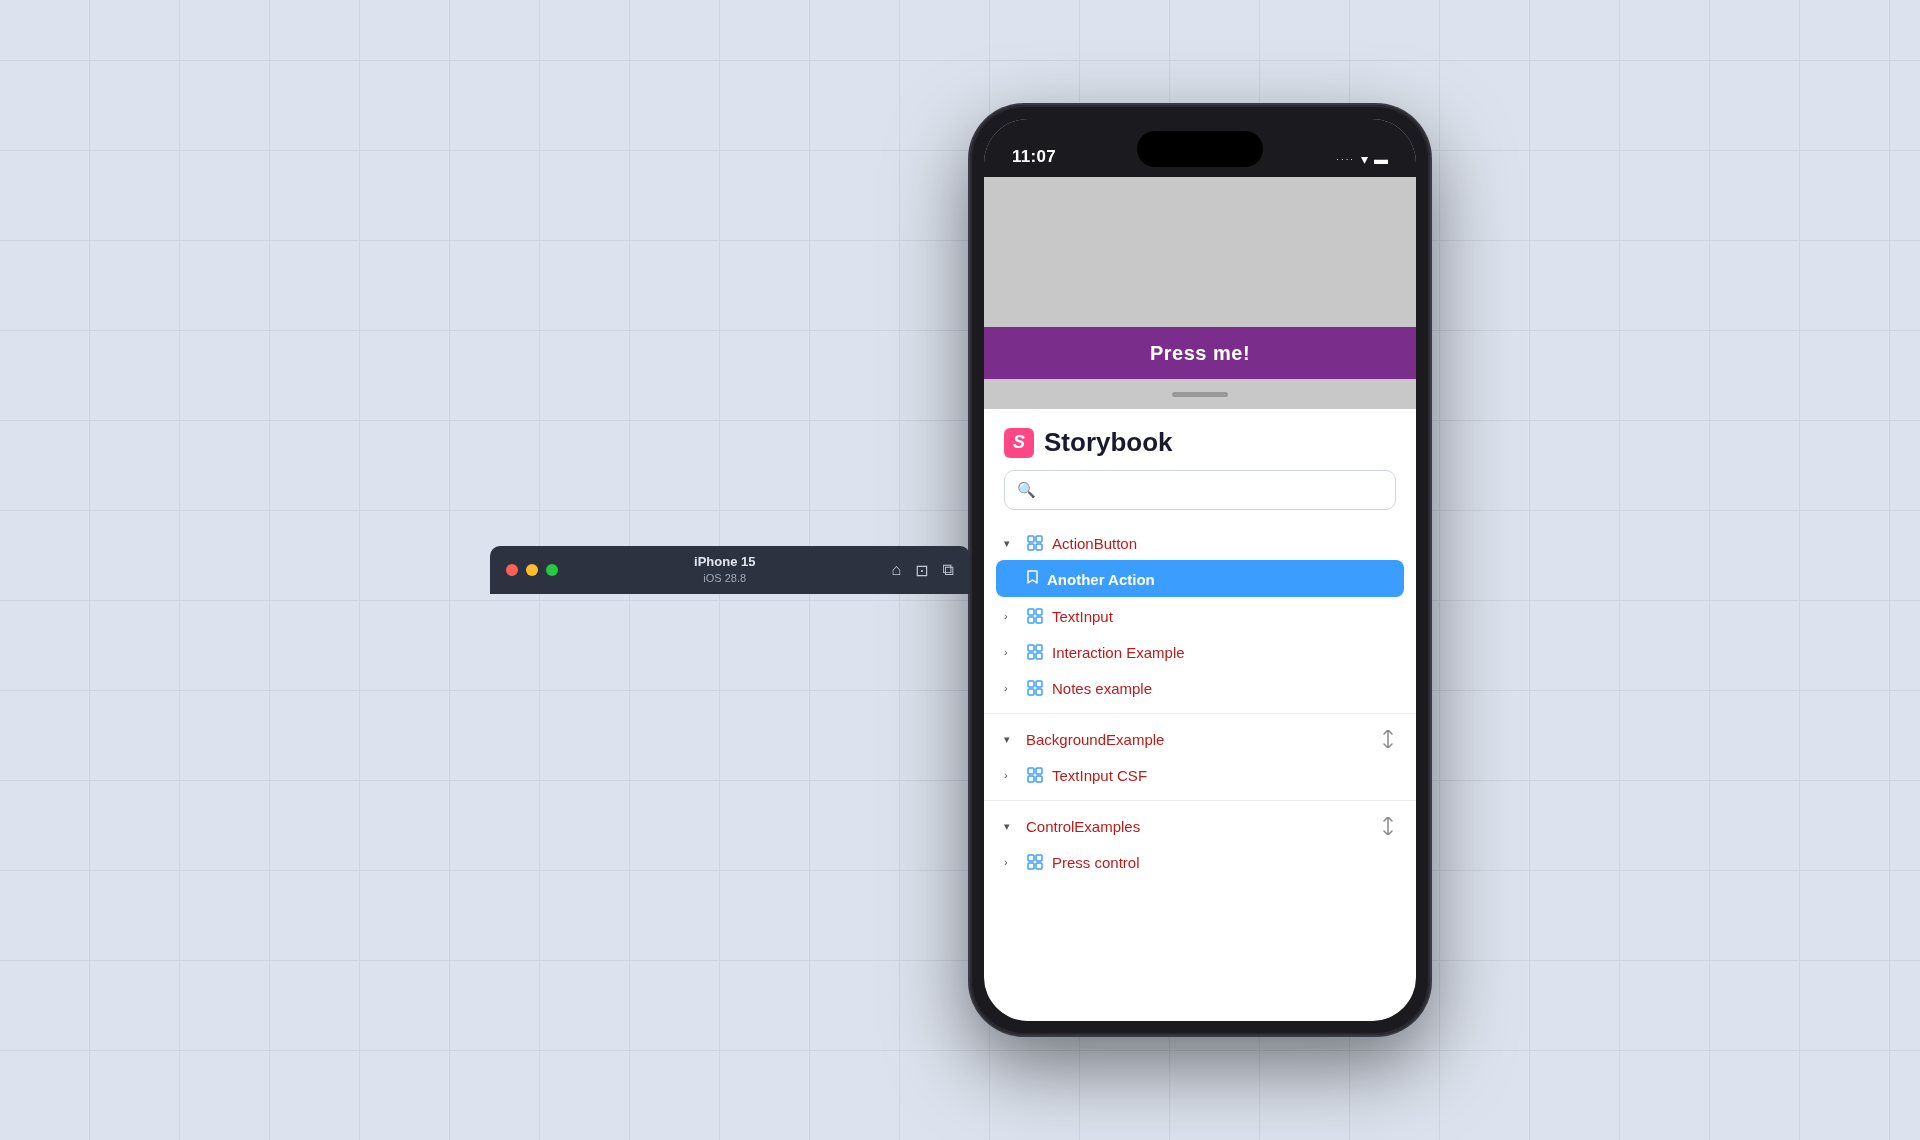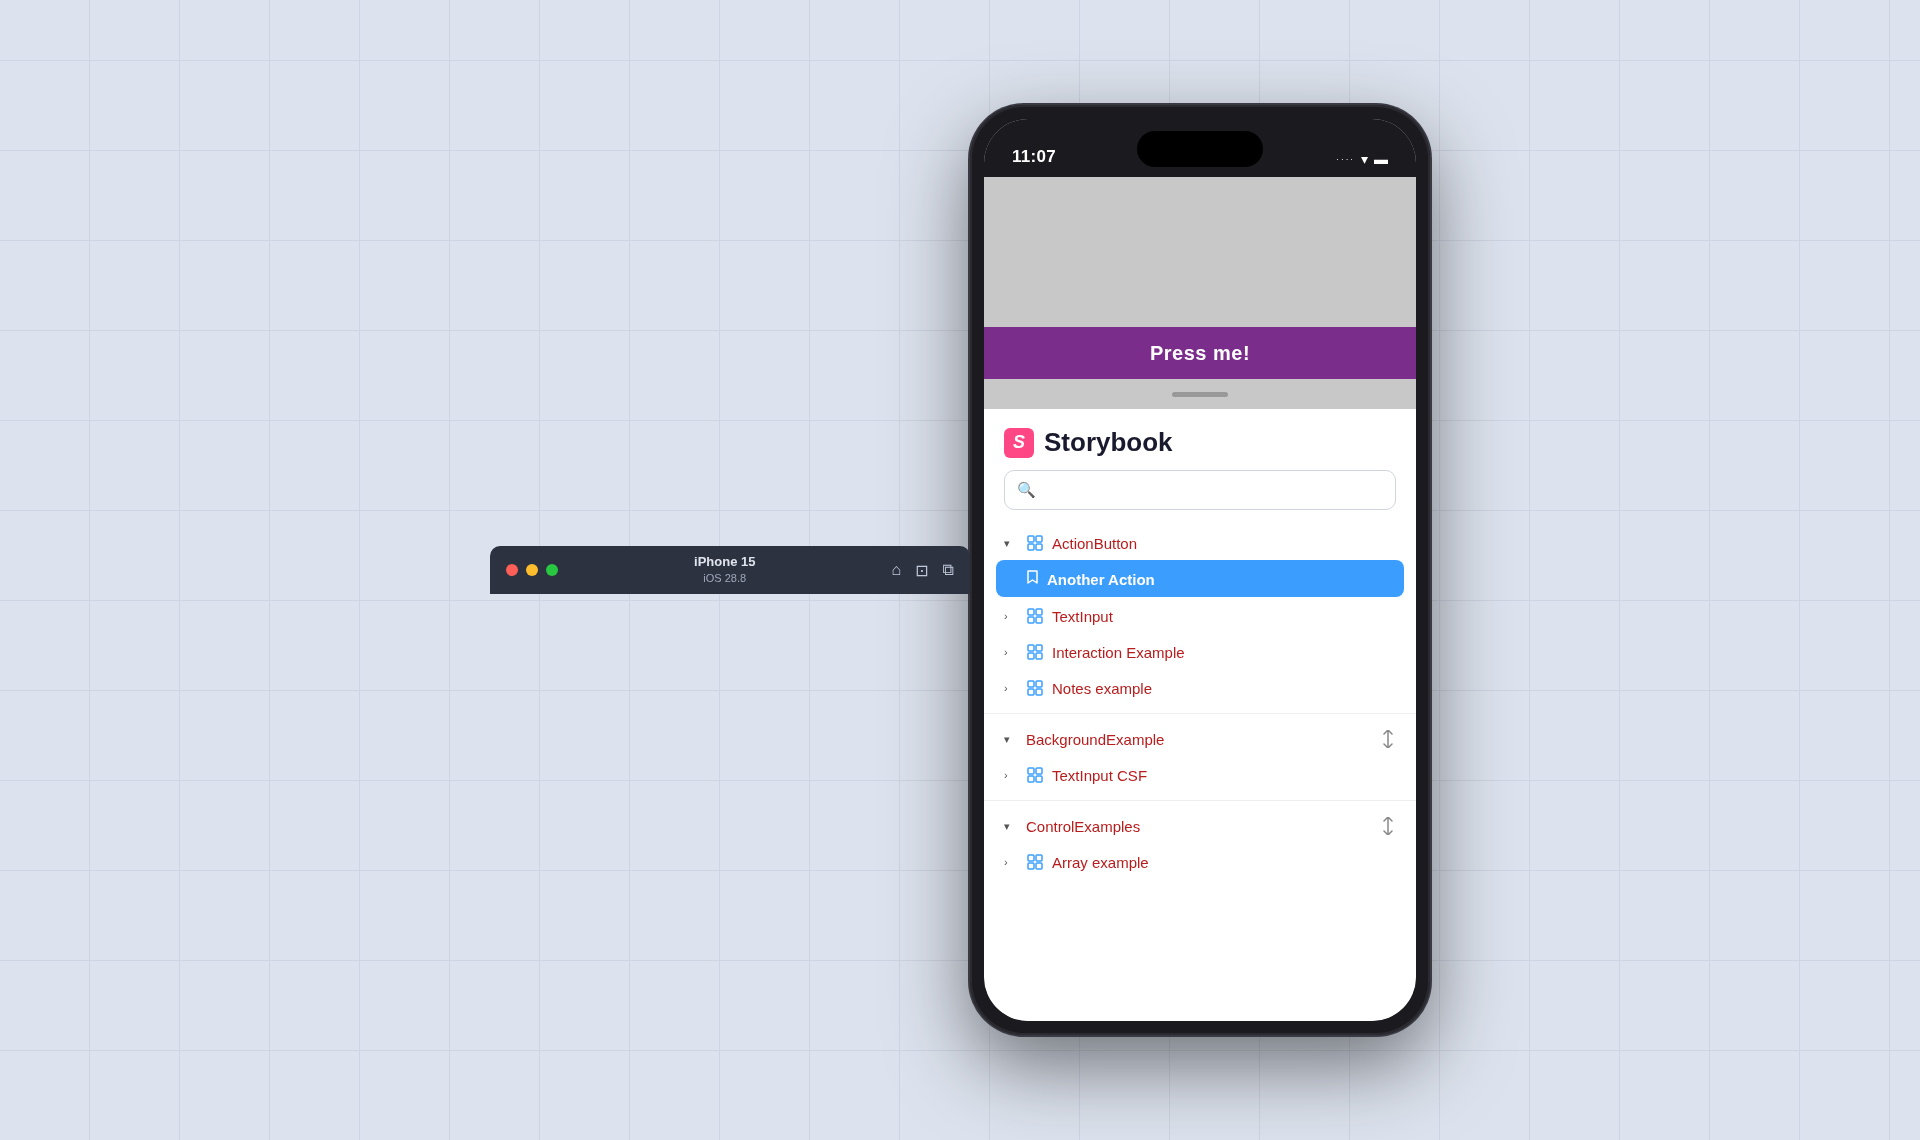--- a/index.html
+++ b/index.html
@@ -539,21 +539,21 @@
             <div class="nav-group-header">
               <span class="chevron">›</span>
               <div class="nav-group-icon">
                 <svg width="16" height="16" viewBox="0 0 16 16" fill="none">
                   <rect x="1" y="1" width="6" height="6" rx="1" stroke="#3b9eff" stroke-width="1.5" fill="none"></rect>
                   <rect x="9" y="1" width="6" height="6" rx="1" stroke="#3b9eff" stroke-width="1.5" fill="none"></rect>
                   <rect x="1" y="9" width="6" height="6" rx="1" stroke="#3b9eff" stroke-width="1.5" fill="none"></rect>
                   <rect x="9" y="9" width="6" height="6" rx="1" stroke="#3b9eff" stroke-width="1.5" fill="none"></rect>
                 </svg>
               </div>
-              <span class="nav-group-label">Array example</span>
+              <span class="nav-group-label">Press control</span>
             </div>
           </div>
 
         </div>
       </div>
     </div>
   </div>
 </div>
 
 </body></html>

